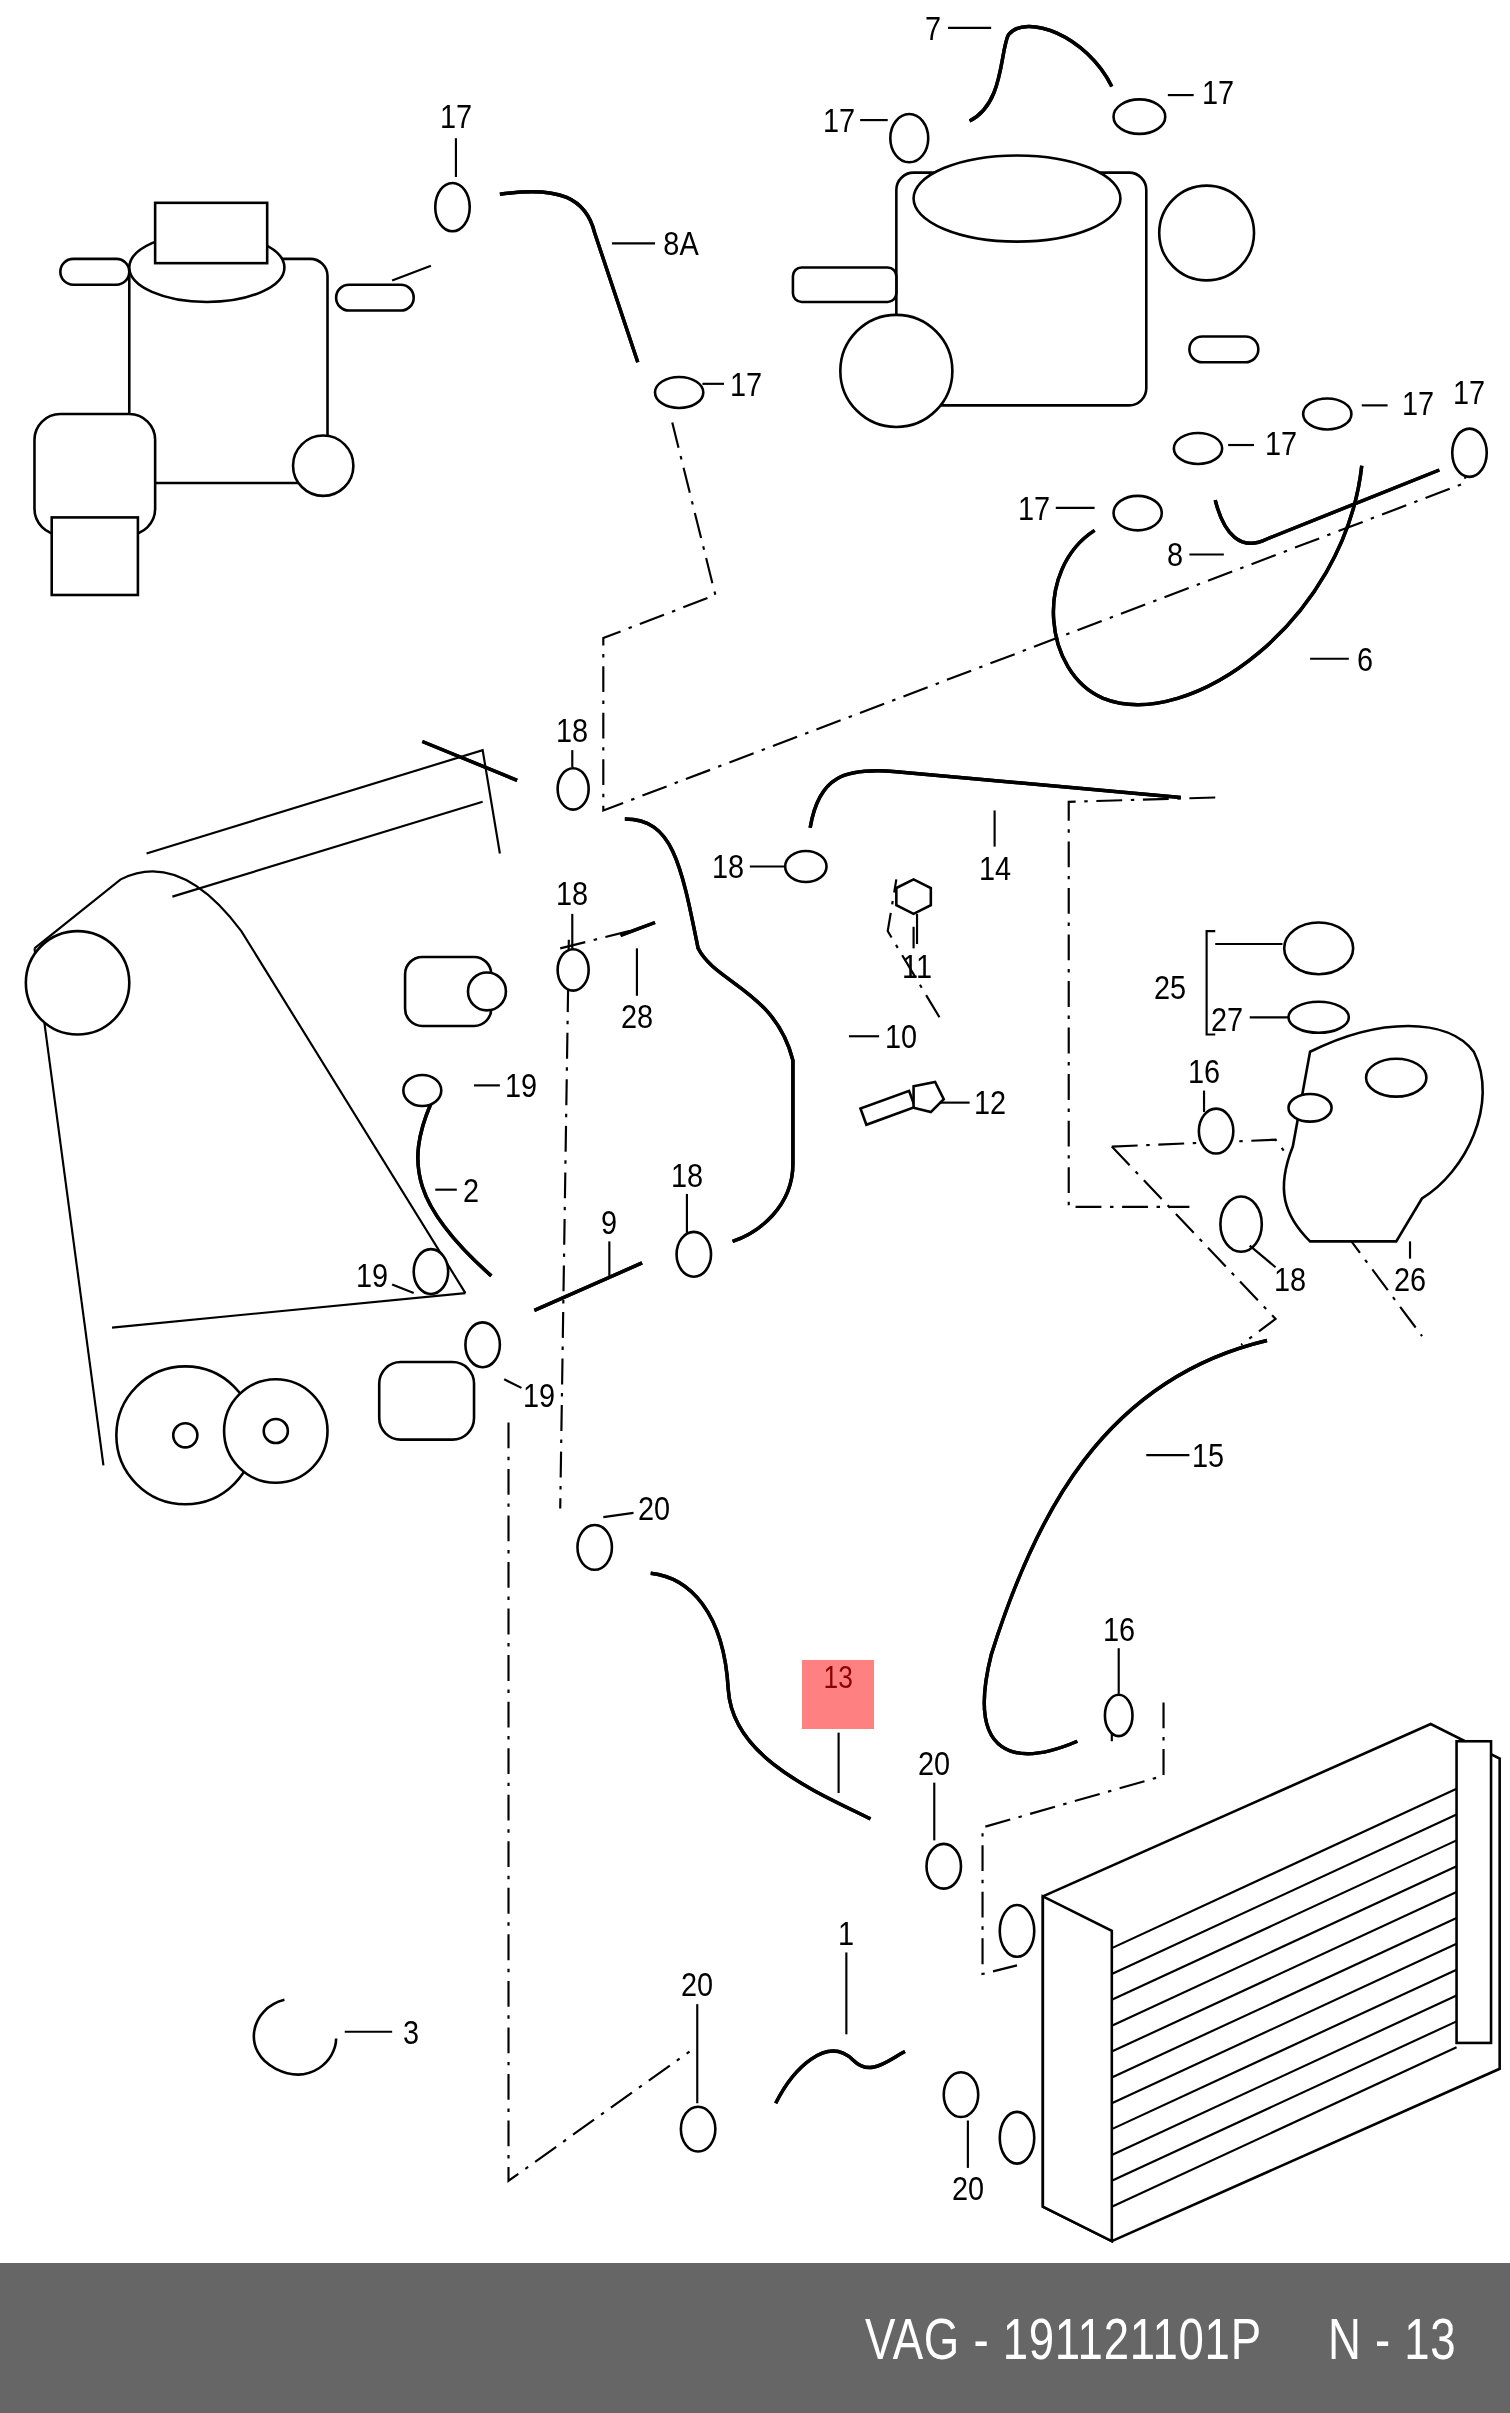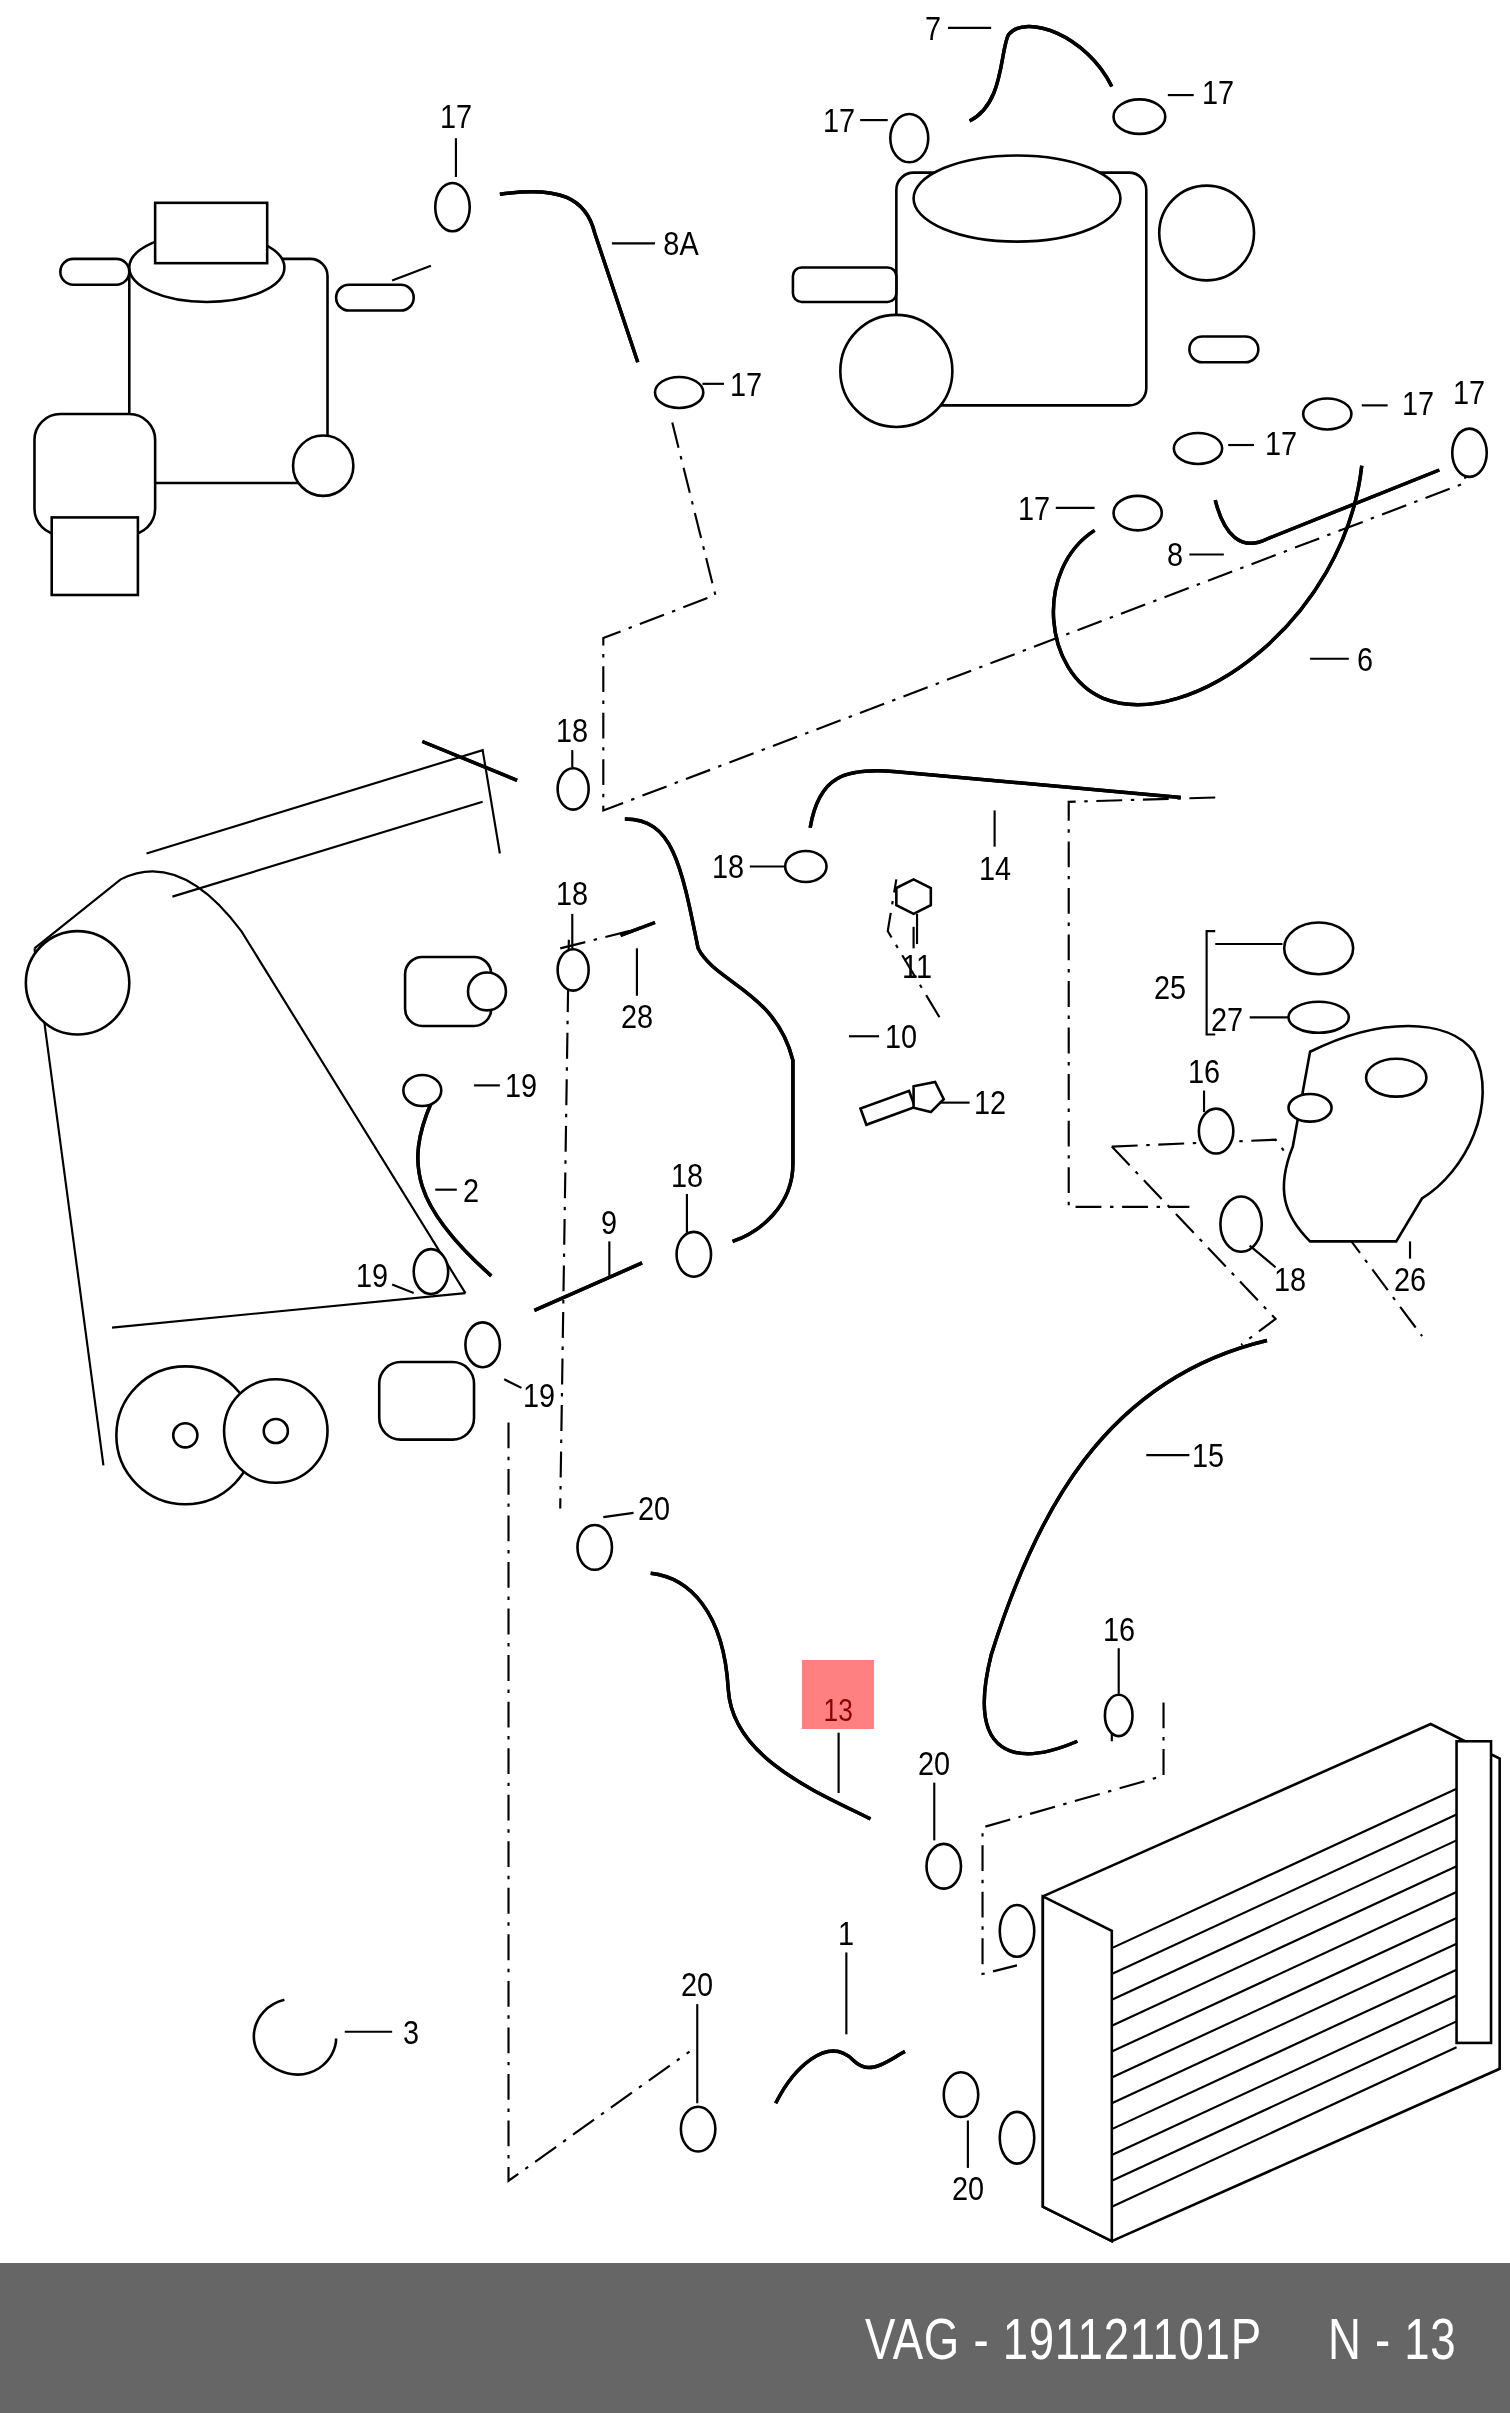--- a/index.html
+++ b/index.html
@@ -1,19 +1,19 @@
 <!DOCTYPE html>
 <html style="font-size:13.8px"><head>
 <meta charset="utf-8">
 <style>
   html,body{margin:0;padding:0;background:#fff;}
   body{width:1510px;height:2413px;position:relative;overflow:hidden;font-family:"Liberation Sans",sans-serif;}
   #diagram{position:absolute;left:0;top:0;width:1510px;height:2263px;}
   .lbl{position:absolute;font-family:"Liberation Sans",sans-serif;font-size:34px;color:#000;line-height:1;transform:translate(-50%,-50%) scaleX(0.85);white-space:nowrap;}
-  .hl{position:absolute;left:802px;top:1660px;width:72px;height:69px;background:#ff8080;display:flex;align-items:flex-end;justify-content:center;}
+  .hl{position:absolute;left:802px;top:1660px;width:72px;height:69px;background:#ff8080;display:flex;align-items:flex-start;justify-content:center;}
   .hl span{font-size:31px;color:#8b0000;transform:scaleX(0.85);}
   .footer{position:absolute;left:0;top:2263px;width:1510px;height:151px;background:#666666;display:flex;align-items:center;justify-content:flex-end;padding-left:20px;}
   .footer span{color:#fff;font-size:57px;font-family:"Liberation Sans",sans-serif;transform:scaleX(0.8);white-space:pre;letter-spacing:0.9px;}
   svg .hose{fill:none;stroke:#000;stroke-width:4;}
   svg .line{fill:none;stroke:#000;stroke-width:2.5;}
   svg .dash{fill:none;stroke:#000;stroke-width:2.5;stroke-dasharray:30 10 4 10;}
   svg .part{fill:#fff;stroke:#000;stroke-width:3;}
 </style>
 </head>
 <body>

